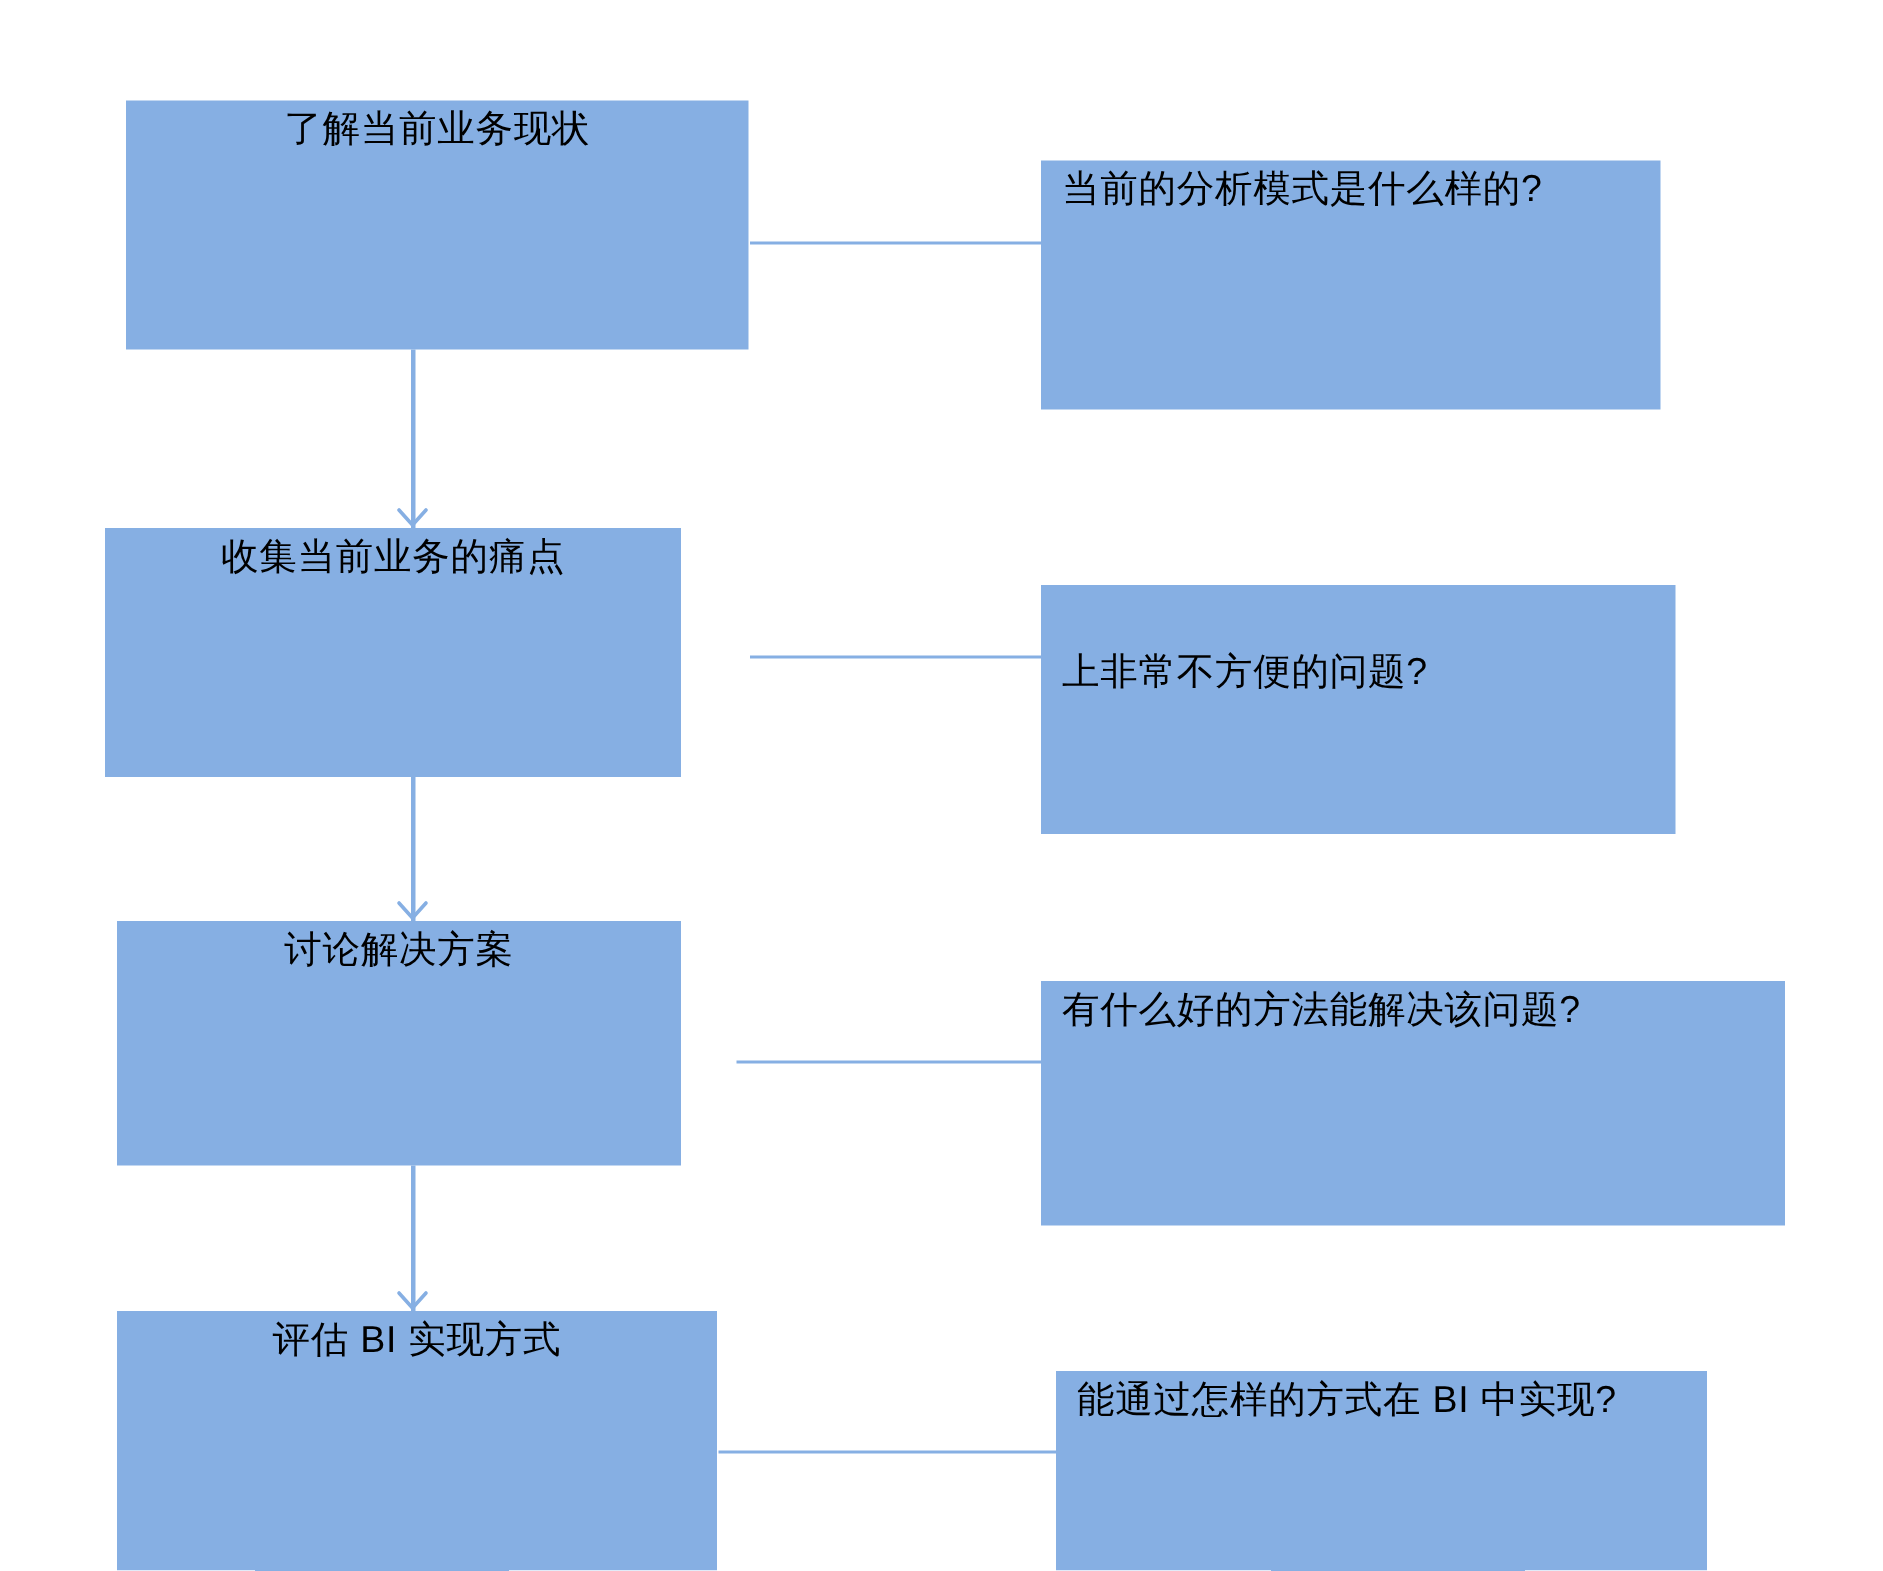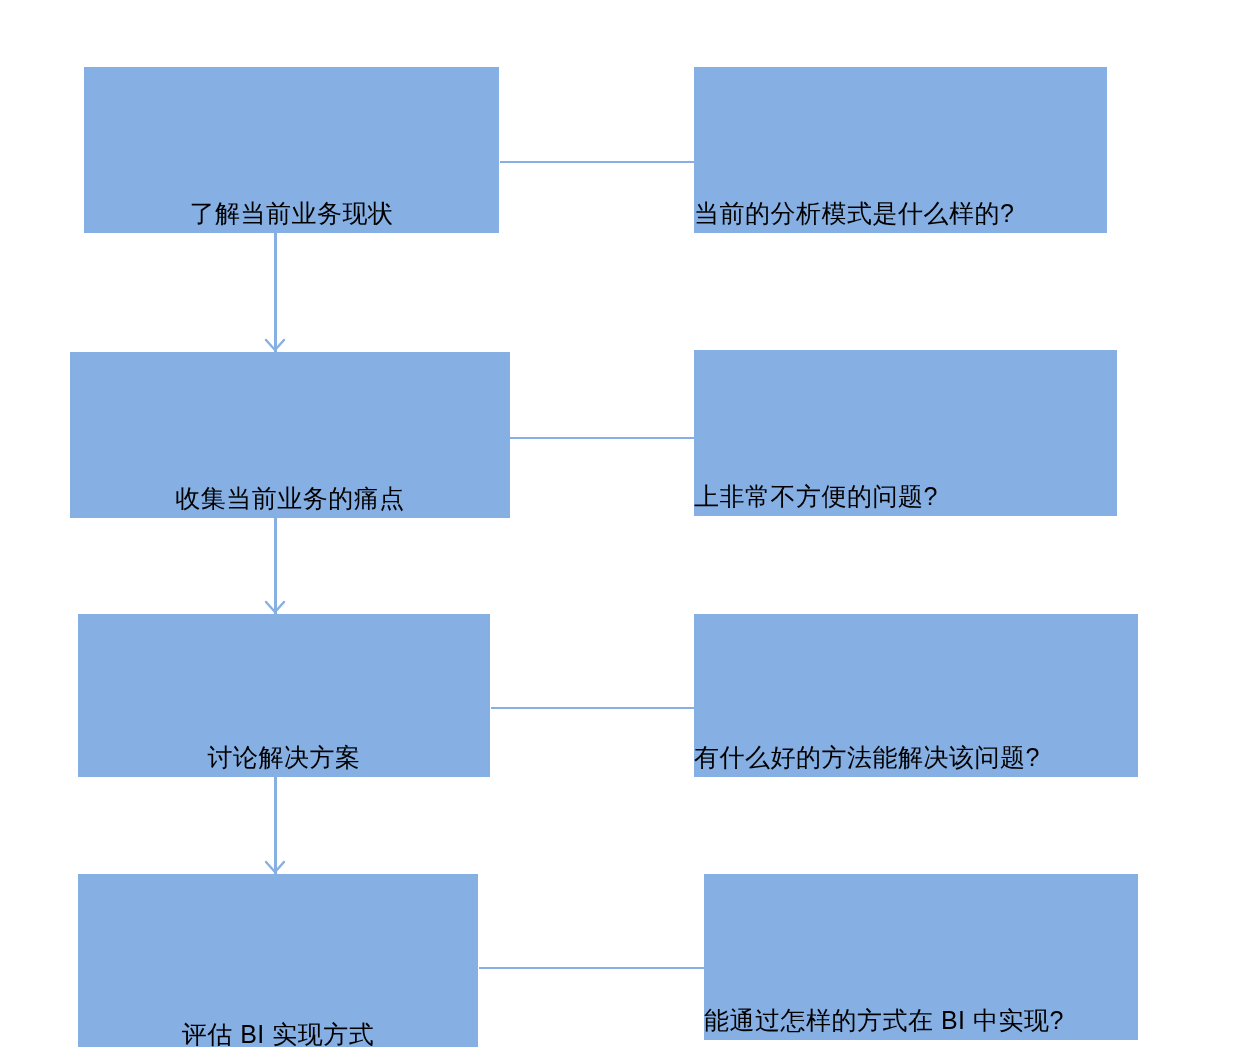--- a/index.html
+++ b/index.html
@@ -14,50 +14,52 @@
     position: relative;
     width: 1255px;
     height: 1047px;
     background: #ffffff;
     overflow: hidden;
   }
   .node {
     position: absolute;
     background: #86AFE3;
     display: flex;
-    align-items: flex-end;
+    align-items: flex-start;
     box-sizing: border-box;
     color: #000000;
     font-size: 25px;
     line-height: 1.55;
     letter-spacing: 0.5px;
   }
   .node .node-label {
     width: 100%;
     display: block;
   }
   .node.center .node-label {
     text-align: center;
   }
   .node.left-align {
+    padding-left: 14px;
     padding-right: 8px;
+    margin-top: 40px;
   }
   .node.left-align .node-label {
     text-align: left;
   }
   
   #stage-1 { left: 84px;  top: 67px;  width: 415px; height: 166px; }
-  #stage-2 { left: 70px;  top: 352px; width: 440px; height: 166px; }
-  #stage-3 { left: 78px;  top: 614px; width: 412px; height: 163px; }
+  #stage-2 { left: 70px;  top: 352px; width: 384px; height: 166px; }
+  #stage-3 { left: 78px;  top: 614px; width: 376px; height: 163px; }
   #stage-4 { left: 78px;  top: 874px; width: 400px; height: 180px; }
 
   
   #question-1 { left: 694px; top: 67px;  width: 413px; height: 166px; }
   #question-2 { left: 694px; top: 350px; width: 423px; height: 166px; }
-  #question-3 { left: 694px; top: 614px; width: 444px; height: 163px; }
+  #question-3 { left: 694px; top: 614px; width: 496px; height: 163px; }
   #question-4 { left: 704px; top: 874px; width: 434px; height: 166px; }
 
   
   .h-link {
     position: absolute;
     height: 2px;
     background: #86AFE3;
   }
   #link-h-1 { left: 500px; top: 161px; width: 194px; }
   #link-h-2 { left: 500px; top: 437px; width: 194px; }

